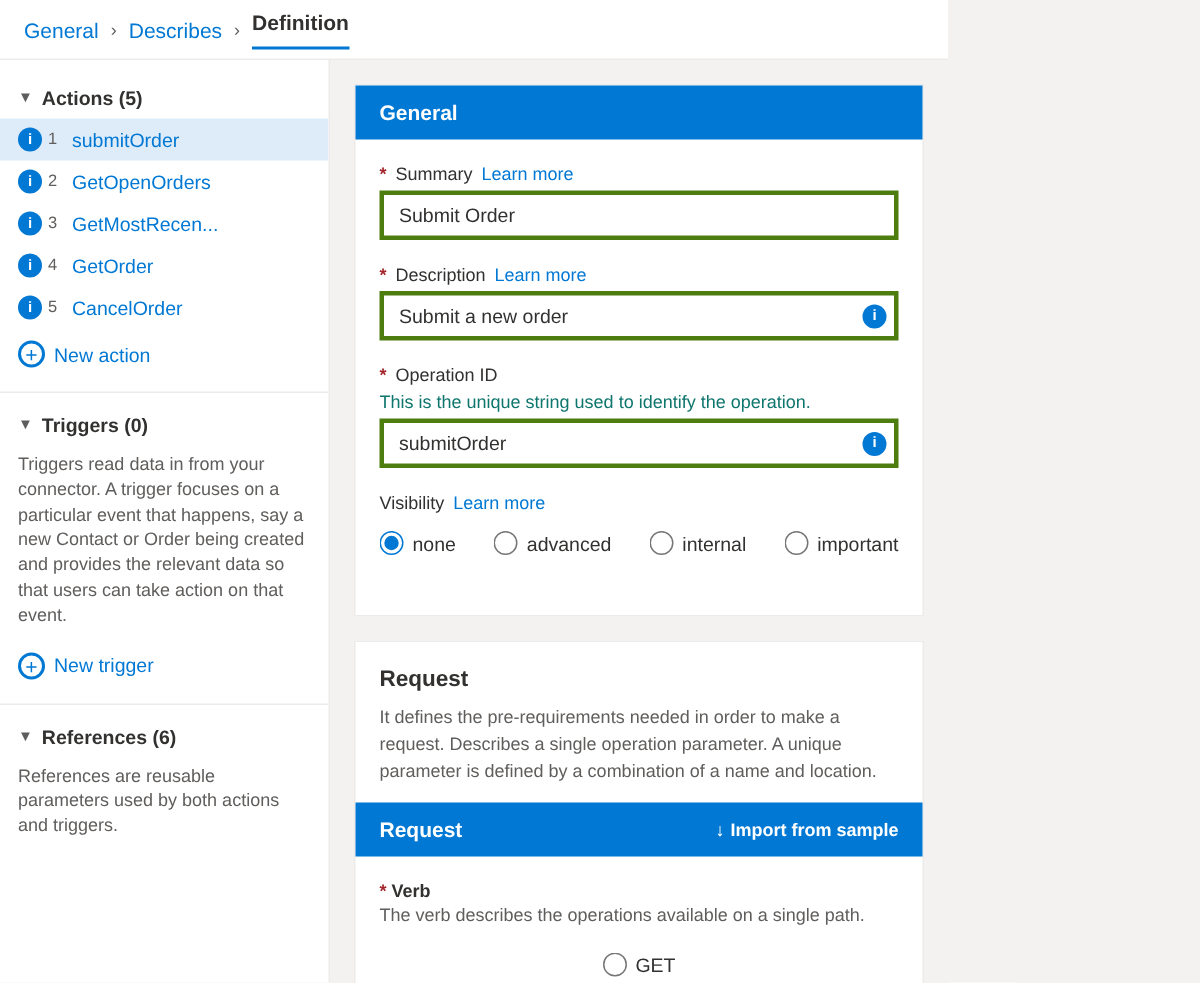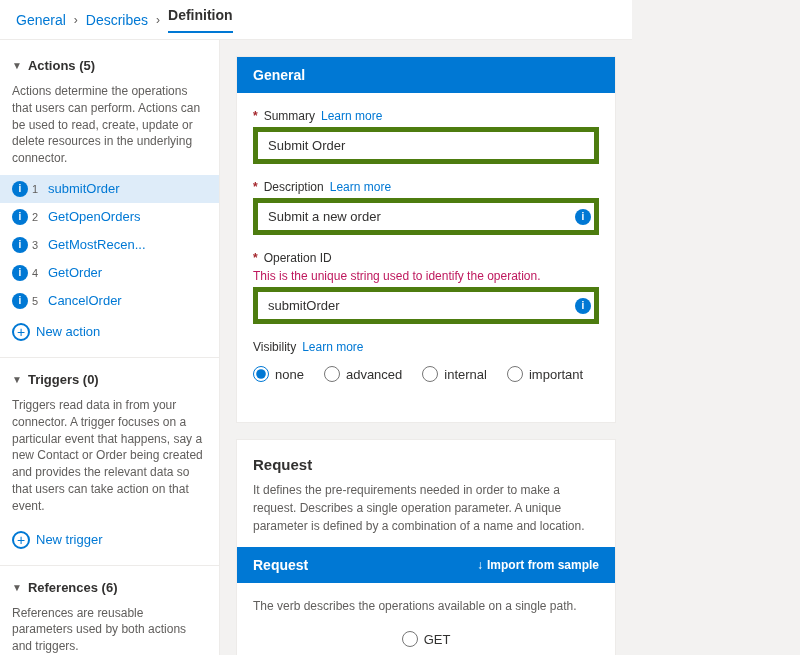--- a/index.html
+++ b/index.html
@@ -41,27 +41,27 @@
     
     
     .card { background: #fff; margin-bottom: 16px; border: 1px solid #edebe9; }
     .card-header { background: #0078d4; color: #fff; padding: 10px 16px; font-size: 14px; font-weight: 600; }
     .card-body { padding: 16px; }
     
     .form-group { margin-bottom: 16px; }
     .form-label { font-size: 12px; color: #323130; margin-bottom: 4px; display: flex; align-items: center; gap: 6px; }
     .form-label .required { color: #a4262c; font-weight: bold; }
     .form-label .learn-more { color: #0078d4; cursor: pointer; }
-    .form-input { width: 100%; border: 5px solid #4d7c0f; padding: 6px 10px; font-size: 13px; color: #323130; outline: none; display: flex; align-items: center; }
+    .form-input { width: 100%; border: 3px solid #4d7c0f; padding: 6px 10px; font-size: 13px; color: #323130; outline: none; display: flex; align-items: center; }
     .input-wrapper { position: relative; }
     .input-wrapper .input-info { position: absolute; right: 8px; top: 50%; transform: translateY(-50%); width: 16px; height: 16px; background: #0078d4; border-radius: 50%; color: #fff; font-size: 10px; font-weight: bold; display: flex; align-items: center; justify-content: center; }
-    .form-hint { font-size: 12px; color: #be185d; margin-bottom: 4px; }
-    
-    
-    .radio-group { display: flex; align-items: center; gap: 20px; padding: 8px 0; }
+    .form-hint { font-size: 12px; color: #0f766e; margin-bottom: 4px; }
+    
+    
+    .radio-group { display: flex; align-items: center; gap: 20px; padding: 8px 0; justify-content: space-between; }
     .radio-item { display: flex; align-items: center; gap: 6px; cursor: pointer; font-size: 13px; }
     .radio-item input[type="radio"] { accent-color: #0078d4; width: 16px; height: 16px; }
     
     
     .request-section { background: #fff; border: 1px solid #edebe9; }
     .request-title { font-size: 15px; font-weight: 600; padding: 16px 16px 8px 16px; }
     .request-desc { font-size: 12px; color: #605e5c; padding: 0 16px 12px 16px; line-height: 1.5; }
     .request-header { background: #0078d4; color: #fff; padding: 10px 16px; font-size: 14px; font-weight: 600; display: flex; justify-content: space-between; align-items: center; }
     .import-btn { color: #fff; font-size: 12px; cursor: pointer; display: flex; align-items: center; gap: 4px; }
     .request-body { padding: 16px; }
@@ -84,21 +84,20 @@
   </div>
 
   <div class="main-layout">
 
     <div class="sidebar">
 
       <div class="section-header">
         <span class="chevron">▼</span>
         <span>Actions (5)</span>
       </div>
-      <div class="section-desc">Actions determine the operations that users can perform. Actions can be used to read, create, update or delete resources in the underlying connector.</div>
 
       <div class="action-list">
         <div class="action-item active">
           <span class="info-icon">i</span>
           <span class="num">1</span>
           <span class="name">submitOrder</span>
           <span class="more-btn">···</span>
         </div>
         <div class="action-item">
           <span class="info-icon">i</span>
@@ -227,20 +226,24 @@
         <div class="request-title">Request</div>
         <div class="request-desc">It defines the pre-requirements needed in order to make a request. Describes a single operation parameter. A unique parameter is defined by a combination of a name and location.</div>
         <div class="request-header">
           <span>Request</span>
           <span class="import-btn">
             <span>↓</span>
             <span>Import from sample</span>
           </span>
         </div>
         <div class="request-body">
+          <div class="verb-label">
+            <span class="required-star">*</span>
+            <span>Verb</span>
+          </div>
           <div class="verb-desc">The verb describes the operations available on a single path.</div>
           <div class="radio-group" style="flex-wrap: wrap; gap: 28px; flex-direction: column;">
             <label class="radio-item">
               <input type="radio" name="verb" style="">
               <span>GET</span>
             </label>
             <label class="radio-item">
               <input type="radio" name="verb" style="">
               <span>DELETE</span>
             </label>

